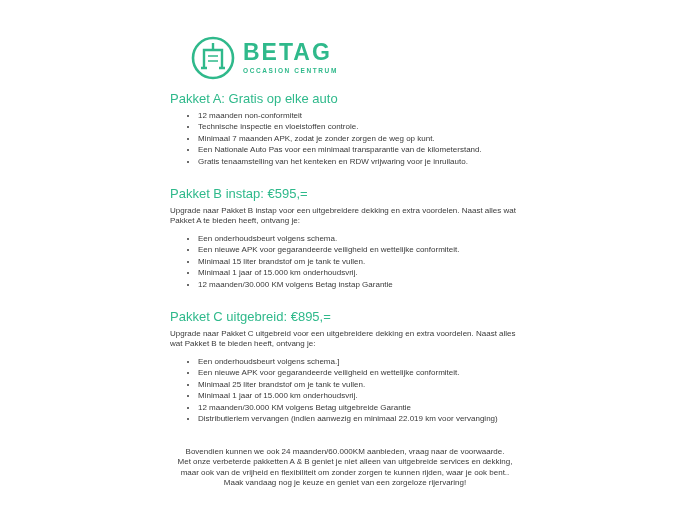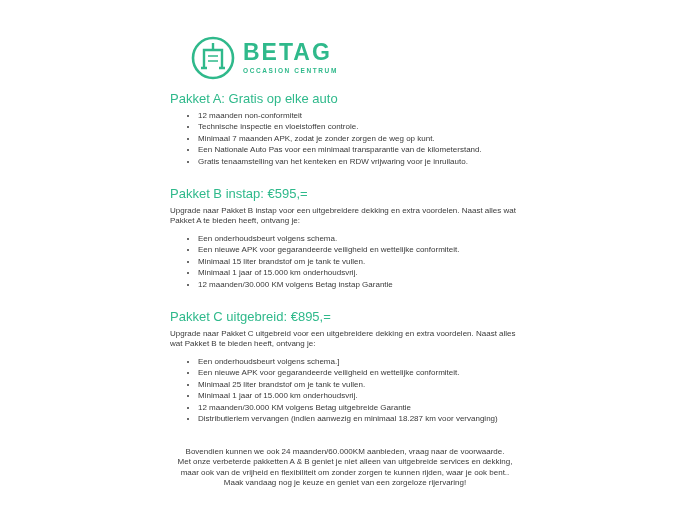--- a/index.html
+++ b/index.html
@@ -123,21 +123,21 @@
 
     <div class="section">
       <p class="section-heading">Pakket C uitgebreid: €895,=</p>
       <p class="section-intro">Upgrade naar Pakket C uitgebreid voor een uitgebreidere dekking en extra voordelen. Naast alles wat Pakket B te bieden heeft, ontvang je:</p>
       <ul class="bullets">
         <li>Een onderhoudsbeurt volgens schema.]</li>
         <li>Een nieuwe APK voor gegarandeerde veiligheid en wettelijke conformiteit.</li>
         <li>Minimaal 25 liter brandstof om je tank te vullen.</li>
         <li>Minimaal 1 jaar of 15.000 km onderhoudsvrij.</li>
         <li>12 maanden/30.000 KM volgens Betag uitgebreide Garantie</li>
-        <li>Distributieriem vervangen (indien aanwezig en minimaal 18.287 km voor vervanging)</li>
+        <li>Distributieriem vervangen (indien aanwezig en minimaal 22.019 km voor vervanging)</li>
       </ul>
     </div>
 
     <p class="footer-par">Bovendien kunnen we ook 24 maanden/60.000KM aanbieden, vraag naar de voorwaarde.
 Met onze verbeterde pakketten A &amp; B geniet je niet alleen van uitgebreide services en dekking, maar ook van de vrijheid en flexibiliteit om zonder zorgen te kunnen rijden, waar je ook bent..</p>
     <p class="footer-par">Maak vandaag nog je keuze en geniet van een zorgeloze rijervaring!</p>
 
   </div>
 </div>
 

